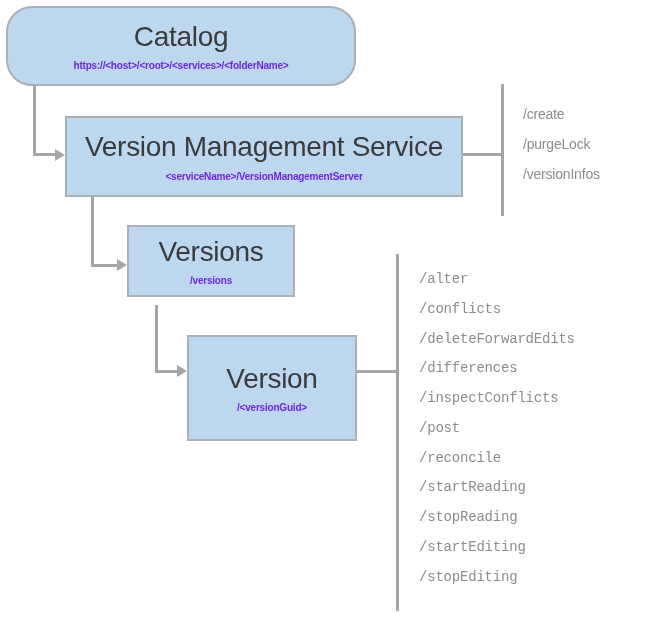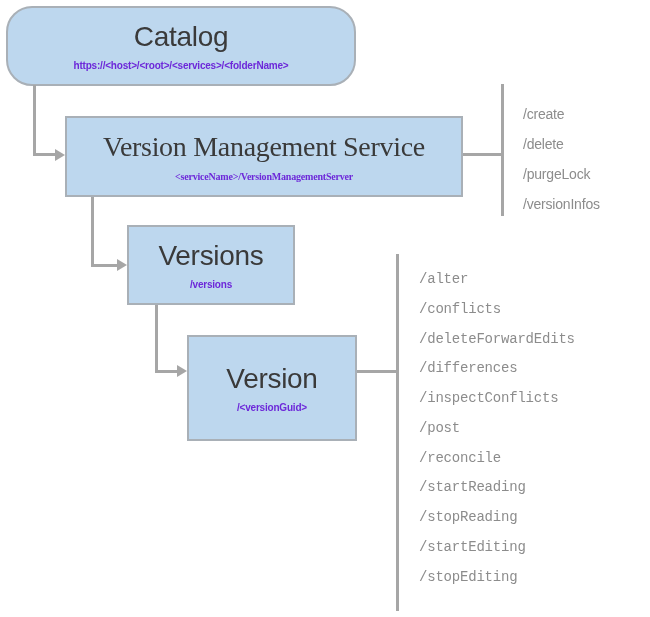--- a/index.html
+++ b/index.html
@@ -75,40 +75,39 @@
 
   <div class="node" style="left:6px; top:6px; width:350px; height:80px;border-radius:26px;">
     <div class="node-title">Catalog</div>
     <div class="node-subtitle">https://&lt;host&gt;/&lt;root&gt;/&lt;services&gt;/&lt;folderName&gt;</div>
   </div>
 
   <div class="vline" style="left:33px; top:85px; height:71px;"></div>
   <div class="hline" style="left:33px; top:153px; width:22px;"></div>
   <div class="arrow-right" style="left:55px; top:149px;"></div>
 
-  <div class="node" style="left:65px; top:116px; width:398px; height:81px;font-family:Liberation Serif, serif;">
+  <div class="node" style="left:65px; top:116px; width:398px; height:81px;">
     <div class="node-title">Version Management Service</div>
     <div class="node-subtitle">&lt;serviceName&gt;/VersionManagementServer</div>
   </div>
 
   <div class="hline" style="left:463px; top:153px; width:39px;"></div>
   <div class="vline" style="left:501px; top:84px; height:132px;"></div>
 
   <ul class="ops ops-vms" style="left:511px; top:87px;">
     <li>/create</li>
-    <li>/delete</li>
     <li>/purgeLock</li>
     <li>/versionInfos</li>
   </ul>
 
   <div class="vline" style="left:91px; top:197px; height:70px;"></div>
   <div class="hline" style="left:91px; top:264px; width:27px;"></div>
   <div class="arrow-right" style="left:117px; top:259px;"></div>
 
-  <div class="node" style="left:127px; top:225px; width:168px; height:80px;">
+  <div class="node" style="left:127px; top:225px; width:168px; height:72px;">
     <div class="node-title">Versions</div>
     <div class="node-subtitle">/versions</div>
   </div>
 
   <div class="vline" style="left:155px; top:305px; height:68px;"></div>
   <div class="hline" style="left:155px; top:370px; width:23px;"></div>
   <div class="arrow-right" style="left:177px; top:365px;"></div>
 
   <div class="node" style="left:187px; top:335px; width:170px; height:106px;">
     <div class="node-title">Version</div>

